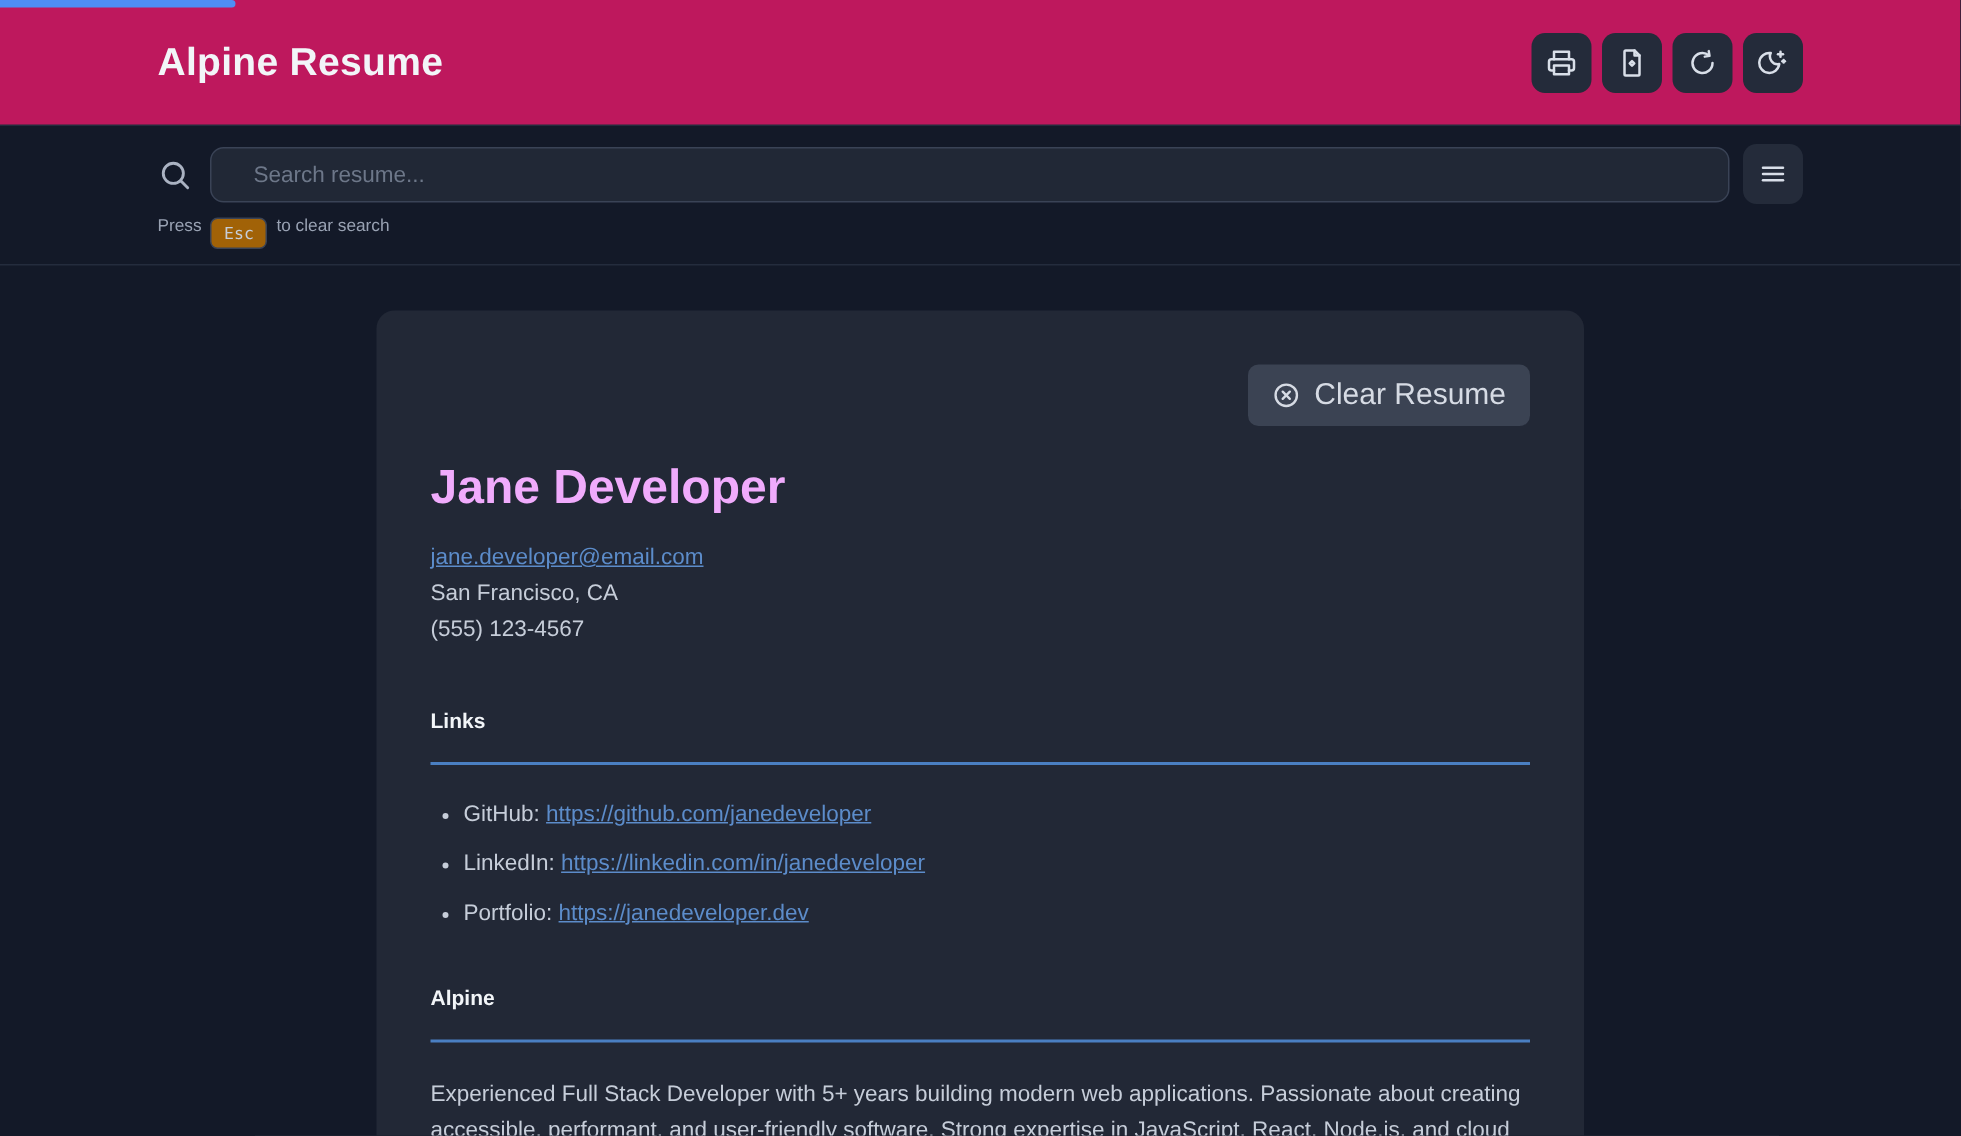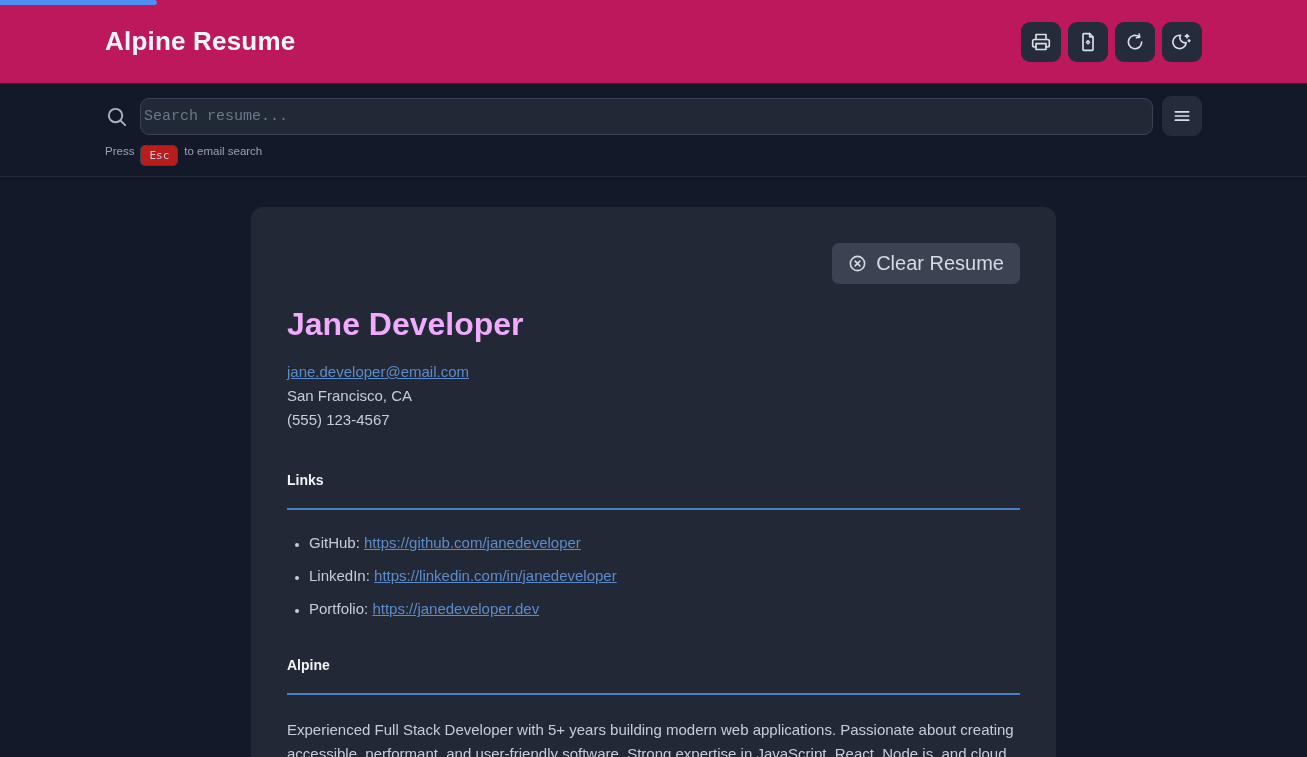--- a/index.html
+++ b/index.html
@@ -48,33 +48,33 @@
   }
   .search-row { display: flex; align-items: center; gap: 9px; }
   .search-glyph { display: flex; align-items: center; color: #aab2c2; margin-right: 3px; }
   .search-input {
     flex: 1; height: 37px;
     background: #212836;
     border: 1px solid #3a4356;
     border-radius: 9px;
     color: #84cc16;
     font-size: 15px;
-    padding: 0 3px;
+    padding: 0 28px;
     outline: none;
-    font-family: Liberation Mono, monospace;
+    font-family: Liberation Sans, sans-serif;
   }
   .search-input::placeholder { color: #6d7789; }
   .search-hint {
     margin-top: 9px; margin-left: 0;
     font-size: 11.5px; color: #99a2b3;
     display: flex; align-items: flex-start; gap: 6px;
   }
   .kbd {
     display: inline-block;
-    background: #b91c1c;
+    background: #a16207;
     border: 1px solid #3a4356;
     border-radius: 5px;
     padding: 3px 8px;
     font-family: "DejaVu Sans Mono", monospace;
     font-size: 11px; color: #c6cdd9;
   }
 
   
   .main-area { padding-top: 30px; height: 581px; }
   .resume-card {
@@ -190,21 +190,21 @@
             <path d="M4 7h16"></path>
               <path d="M4 12h16"></path>
               <path d="M4 17h16"></path>
           </svg>
         </span>
       </button>
     </div>
     <div class="search-hint">
       <span>Press</span>
       <span class="kbd">Esc</span>
-      <span>to email search</span>
+      <span>to clear search</span>
     </div>
   </div>
 </section>
 
 <main class="main-area">
   <div class="resume-card">
     <div class="card-toolbar">
       <button class="clear-btn">
         <span style="display:flex">
           <svg width="19" height="19" viewBox="0 0 24 24" fill="none" stroke-width="2" stroke-linecap="round">

